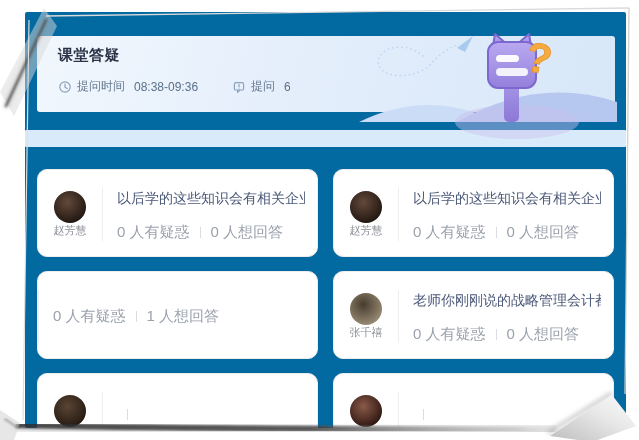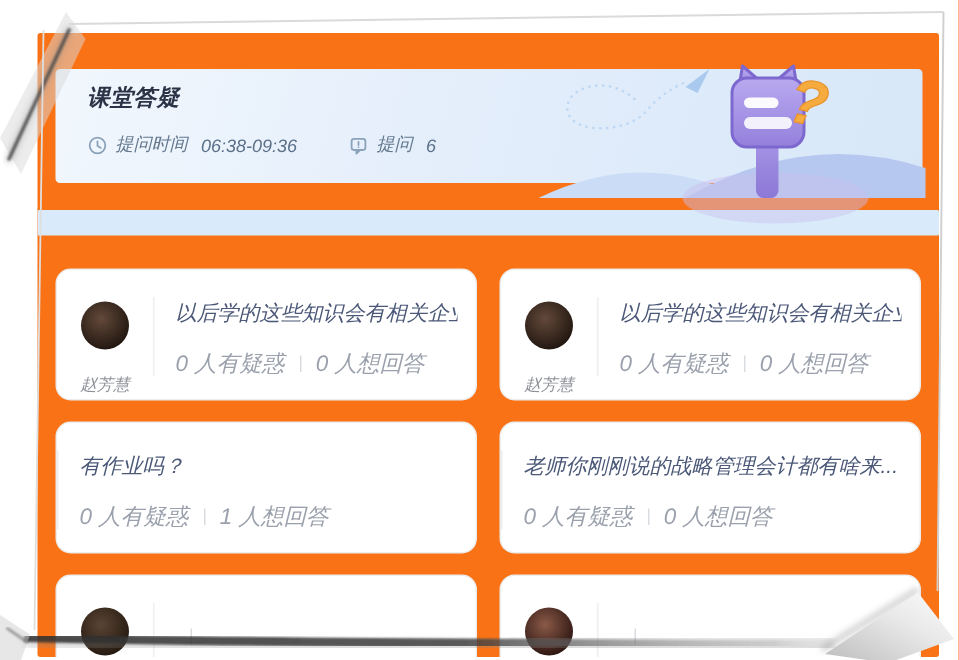--- a/index.html
+++ b/index.html
@@ -4,22 +4,22 @@
 <style>
   html,body{margin:0;padding:0;}
   body{
     width:639px;height:440px;position:relative;overflow:hidden;
     background:#ffffff;
     font-family:"Liberation Sans","DejaVu Sans",sans-serif;
     -webkit-font-smoothing:antialiased;
   }
   
   .sheet{
-    position:absolute;left:25px;top:22px;width:601px;height:416px;
-    background:#f97316;overflow:hidden;border-radius:2px;font-style:italic;
+    position:absolute;left:25px;top:12px;width:601px;height:416px;
+    background:#0369a1;overflow:hidden;border-radius:2px;
   }
   
   .band{
     position:relative;margin:24px 11px 0 12px;height:76px;border-radius:3px;
     background:linear-gradient(105deg,var(--band-start,#f1f7fd) 0%,#e4eefb 45%,var(--band-end,#d7e7f8) 100%);
   }
   .band-title{
     position:absolute;left:21px;top:10px;
     font-size:15px;font-weight:bold;color:#2b3346;letter-spacing:.5px;
   }
@@ -36,21 +36,21 @@
   .strip{margin-top:18px;height:17px;background:var(--strip,#d9ebfa);border-radius:1px;}
   
   .cards{margin:22px 12px 0 12px;display:grid;grid-template-columns:1fr 1fr;gap:14px 15px;}
   .card{
     box-sizing:border-box;height:88px;background:#fff;
     border:1px solid var(--card-border,#ededed);border-radius:10px;
     display:flex;overflow:hidden;cursor:pointer;
   }
   .card-left{width:64px;flex:none;display:flex;flex-direction:column;align-items:center;padding-top:21px;}
   .avatar{width:32px;height:32px;border-radius:50%;background:#ccc;flex:none;}
-  .student-name{margin-top:16px;font-size:11px;color:#8e9198;white-space:nowrap;}
+  .student-name{margin-top:0;font-size:11px;color:#8e9198;white-space:nowrap;}
   .vdiv{width:1px;background:#eceef1;margin:18px 0 15px 0;flex:none;}
   .card-right{flex:1;min-width:0;padding:20px 12px 0 14px;}
   .question{
     font-size:14px;color:var(--question-text,#4b5878);
     white-space:nowrap;overflow:hidden;
   }
   .stats{margin-top:15px;display:flex;align-items:center;font-size:15px;color:#9ba1ac;white-space:nowrap;}
   .vbar{width:1px;height:11px;background:#d9dce1;margin:0 10px;}
   
   .overlay{position:absolute;left:0;top:0;width:639px;height:440px;z-index:10;pointer-events:none;}
@@ -63,21 +63,21 @@
   <div class="band">
     <div class="band-title">课堂答疑</div>
 
     <div class="band-info">
       <div class="info-item">
         <svg class="mi" viewBox="0 0 14 14">
           <circle cx="7" cy="7" r="5.2" fill="none" stroke="#8ba2bb" stroke-width="1.2"></circle>
           <path d="M7 4.2 V7.2 L9.2 8.6" fill="none" stroke="#8ba2bb" stroke-width="1.2" stroke-linecap="round"></path>
         </svg>
         <span class="mi-label">提问时间</span>
-        <span class="mi-value">06:38-09:36</span>
+        <span class="mi-value">08:38-09:36</span>
       </div>
       <div class="info-item">
         <svg class="mi" viewBox="0 0 14 14">
           <rect x="2.4" y="2.6" width="9.2" height="7.4" rx="1.6" fill="none" stroke="#8ba2bb" stroke-width="1.2"></rect>
           <path d="M5.6 10 L5.6 12.4 L8 10" fill="none" stroke="#8ba2bb" stroke-width="1.2" stroke-linejoin="round"></path>
           <path d="M7 4.6 V6.6" stroke="#8ba2bb" stroke-width="1.2" stroke-linecap="round"></path>
           <circle cx="7" cy="8.1" r="0.55" fill="#8ba2bb"></circle>
         </svg>
         <span class="mi-label">提问</span>
         <span class="mi-value">6</span>
@@ -151,30 +151,33 @@
           <span>0 人有疑惑</span>
           <span class="vbar"></span>
           <span>0 人想回答</span>
         </div>
       </div>
     </div>
 
     <div class="card">
       <div class="vdiv"></div>
       <div class="card-right">
-        <div class="question">有作业吗？</div>
         <div class="stats">
           <span>0 人有疑惑</span>
           <span class="vbar"></span>
           <span>1 人想回答</span>
         </div>
       </div>
     </div>
 
     <div class="card">
+      <div class="card-left">
+        <div class="avatar" style="background: radial-gradient(circle at 42% 36%, rgb(71, 59, 46), rgb(154, 142, 118) 78%);"></div>
+        <div class="student-name">张千禧</div>
+      </div>
       <div class="vdiv"></div>
       <div class="card-right">
         <div class="question">老师你刚刚说的战略管理会计都有啥来...</div>
         <div class="stats">
           <span>0 人有疑惑</span>
           <span class="vbar"></span>
           <span>0 人想回答</span>
         </div>
       </div>
     </div>

